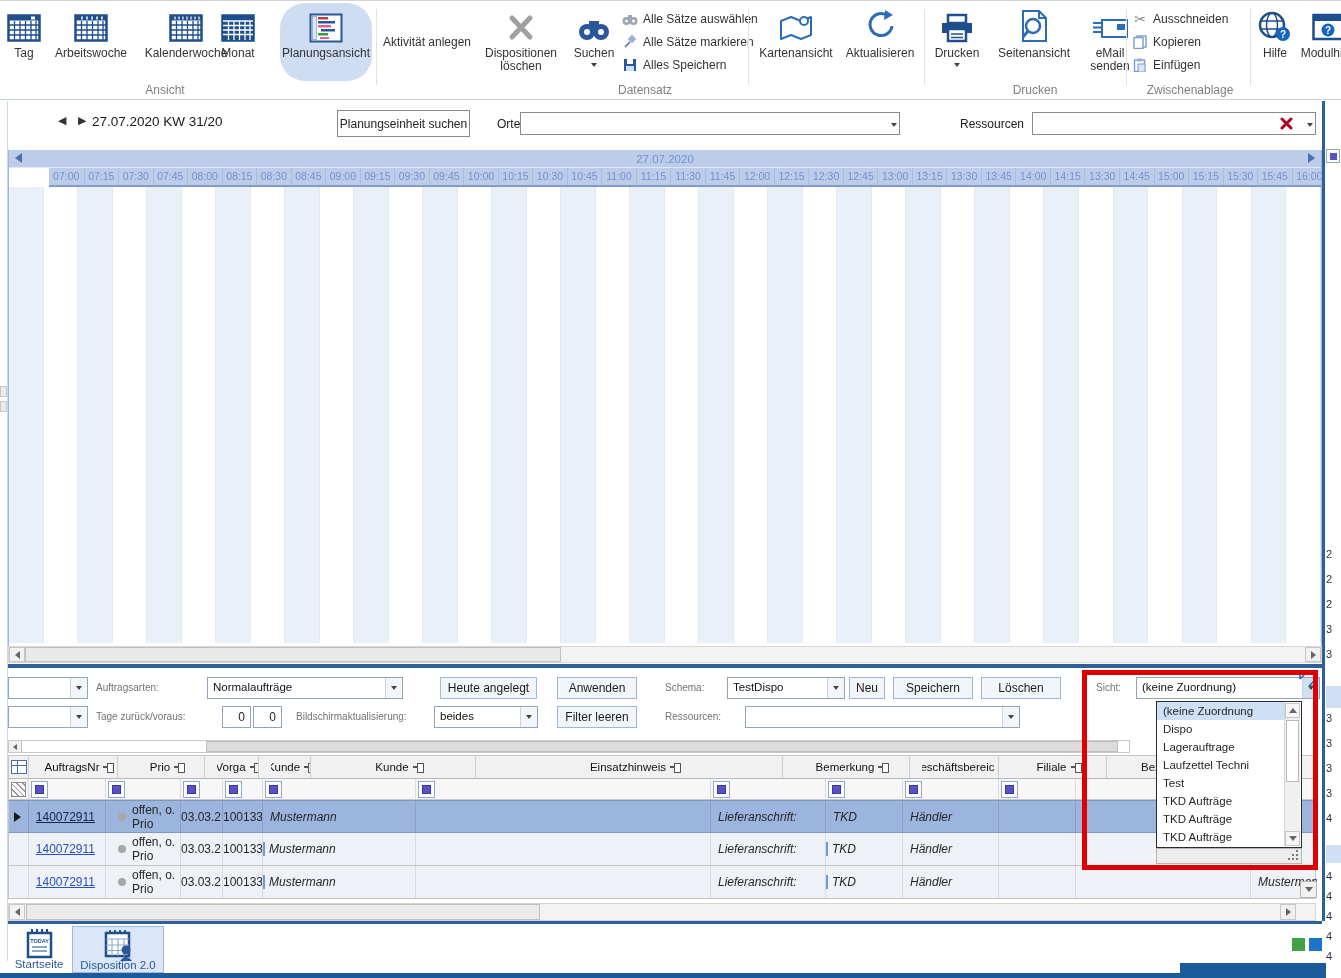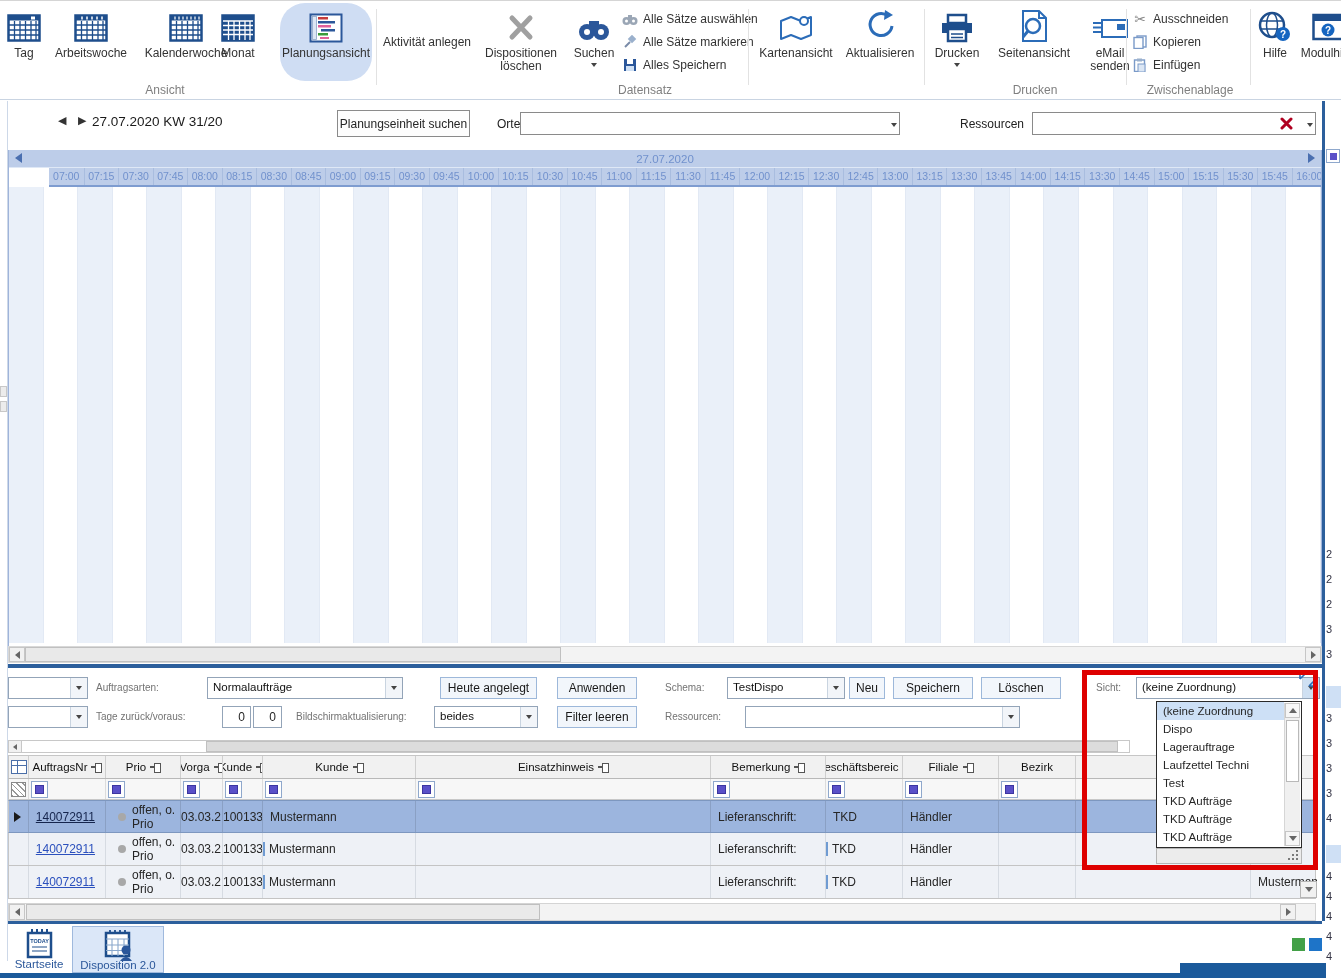--- a/index.html
+++ b/index.html
@@ -76,21 +76,21 @@
   .tbox { position:absolute; width:29px; height:22px; border:1px solid #93a4b8; background:#fff;
           font-size:12px; text-align:right; padding:3px 5px 0 0; }
   .expand-ic { position:absolute; left:1298px; top:672px; width:18px; height:16px; }
 
   
   .g-miniscroll { position:absolute; left:8px; top:740px; width:1122px; height:13px; background:#fff; border:1px solid #c8c8c8; }
   .g-mini-thumb { position:absolute; left:197px; top:0; width:912px; height:11px; background:#dcdcdc; border:1px solid #c0c0c0; }
   .g-mini-arrow { position:absolute; left:0; top:0; width:13px; height:11px; background:#f1f1f1; border-right:1px solid #c8c8c8;
                   display:flex; align-items:center; justify-content:center; }
   .g-head { position:absolute; left:8px; top:755px; width:1308px; height:24px; display:flex;
-            background:#f1f1f1; border:1px solid #c6c6c6; border-bottom:1px solid #b8b8b8; }
+            background:#f1f1f1; border:1px solid #c6c6c6; border-bottom:1px solid #b8b8b8;gap:12px; }
   .gh { position:relative; border-right:1px solid #cfcfcf; font-size:11.5px; color:#111;
         display:flex; align-items:center; justify-content:center; overflow:hidden; }
   .pin { position:relative; width:10px; height:8px; display:inline-block; margin-left:4px; flex:0 0 auto; }
   .pin::before { content:""; position:absolute; left:0; top:3px; width:4px; height:2px; background:#555; }
   .pin::after  { content:""; position:absolute; left:4px; top:0; width:5px; height:8px; border:1px solid #555; background:#fff; }
   .g-filter { position:absolute; left:8px; top:779px; width:1308px; height:21px; display:flex;
               background:#f7f7f7; border-left:1px solid #c6c6c6; border-right:1px solid #c6c6c6; border-bottom:1px solid #c8c8c8; }
   .gf { position:relative; border-right:1px solid #dcdcdc; display:flex; align-items:center; }
   .fbox { width:17px; height:17px; border:1px solid #8fa8cc; background:#fff; margin-left:2px;
           display:flex; align-items:center; justify-content:center; }
@@ -104,21 +104,21 @@
   .gc { position:relative; border-right:1px solid #d6dbe2; font-size:12px; display:flex; align-items:center; overflow:hidden; }
   .g-row.sel .gc { border-right:1px solid #8aa0c4; }
   .cSel { flex:0 0 20px; } .c1 { flex:0 0 77px; } .c2 { flex:0 0 75px; } .c3 { flex:0 0 42px; }
   .c4 { flex:0 0 40px; } .c5 { flex:0 0 153px; } .c6 { flex:0 0 295px; } .c7 { flex:0 0 115px; }
   .c8 { flex:0 0 77px; } .c9 { flex:0 0 96px; } .c10 { flex:0 0 77px; } .c11 { flex:0 0 175px; }
   .c12 { flex:0 0 66px; border-right:none !important; }
   .lnk { width:100%; text-align:right; padding-right:10px; text-decoration:underline; color:#2b50bd; }
   .sel .lnk { color:#15254d; }
   .dot { width:8px; height:8px; border-radius:50%; background:#a8a8a8; margin:0 6px 0 12px; flex:0 0 auto; }
   .ral { width:100%; text-align:right; padding-right:8px; }
-  .lal { padding-left:7px; }
+  .lal { padding-left:7px;font-style:italic; }
   .tick { border-left:2px solid #6f9bd2; padding-left:4px; }
   .rowptr { width:0; height:0; border-top:5px solid transparent; border-bottom:5px solid transparent;
             border-left:7px solid #1a1a1a; margin-left:5px; }
   .hicon { width:16px; height:14px; border:1px solid #4a6ea8; background:#fff; position:relative; }
   .hicon::before { content:""; position:absolute; left:0; top:4px; width:14px; height:1px; background:#4a6ea8; }
   .hicon::after { content:""; position:absolute; left:5px; top:0; width:1px; height:12px; background:#4a6ea8; }
   .g-vdown { position:absolute; left:1300px; top:881px; width:17px; height:17px; background:#f1f1f1;
              border:1px solid #b5b5b5; display:flex; align-items:center; justify-content:center; }
   .g-hscroll { position:absolute; left:8px; top:903px; width:1308px; height:18px; background:#f3f3f3; border:1px solid #d4d4d4; }
   .g-hthumb { position:absolute; left:17px; top:0; width:514px; height:16px; background:#eaeaea; border:1px solid #bfbfbf; }

